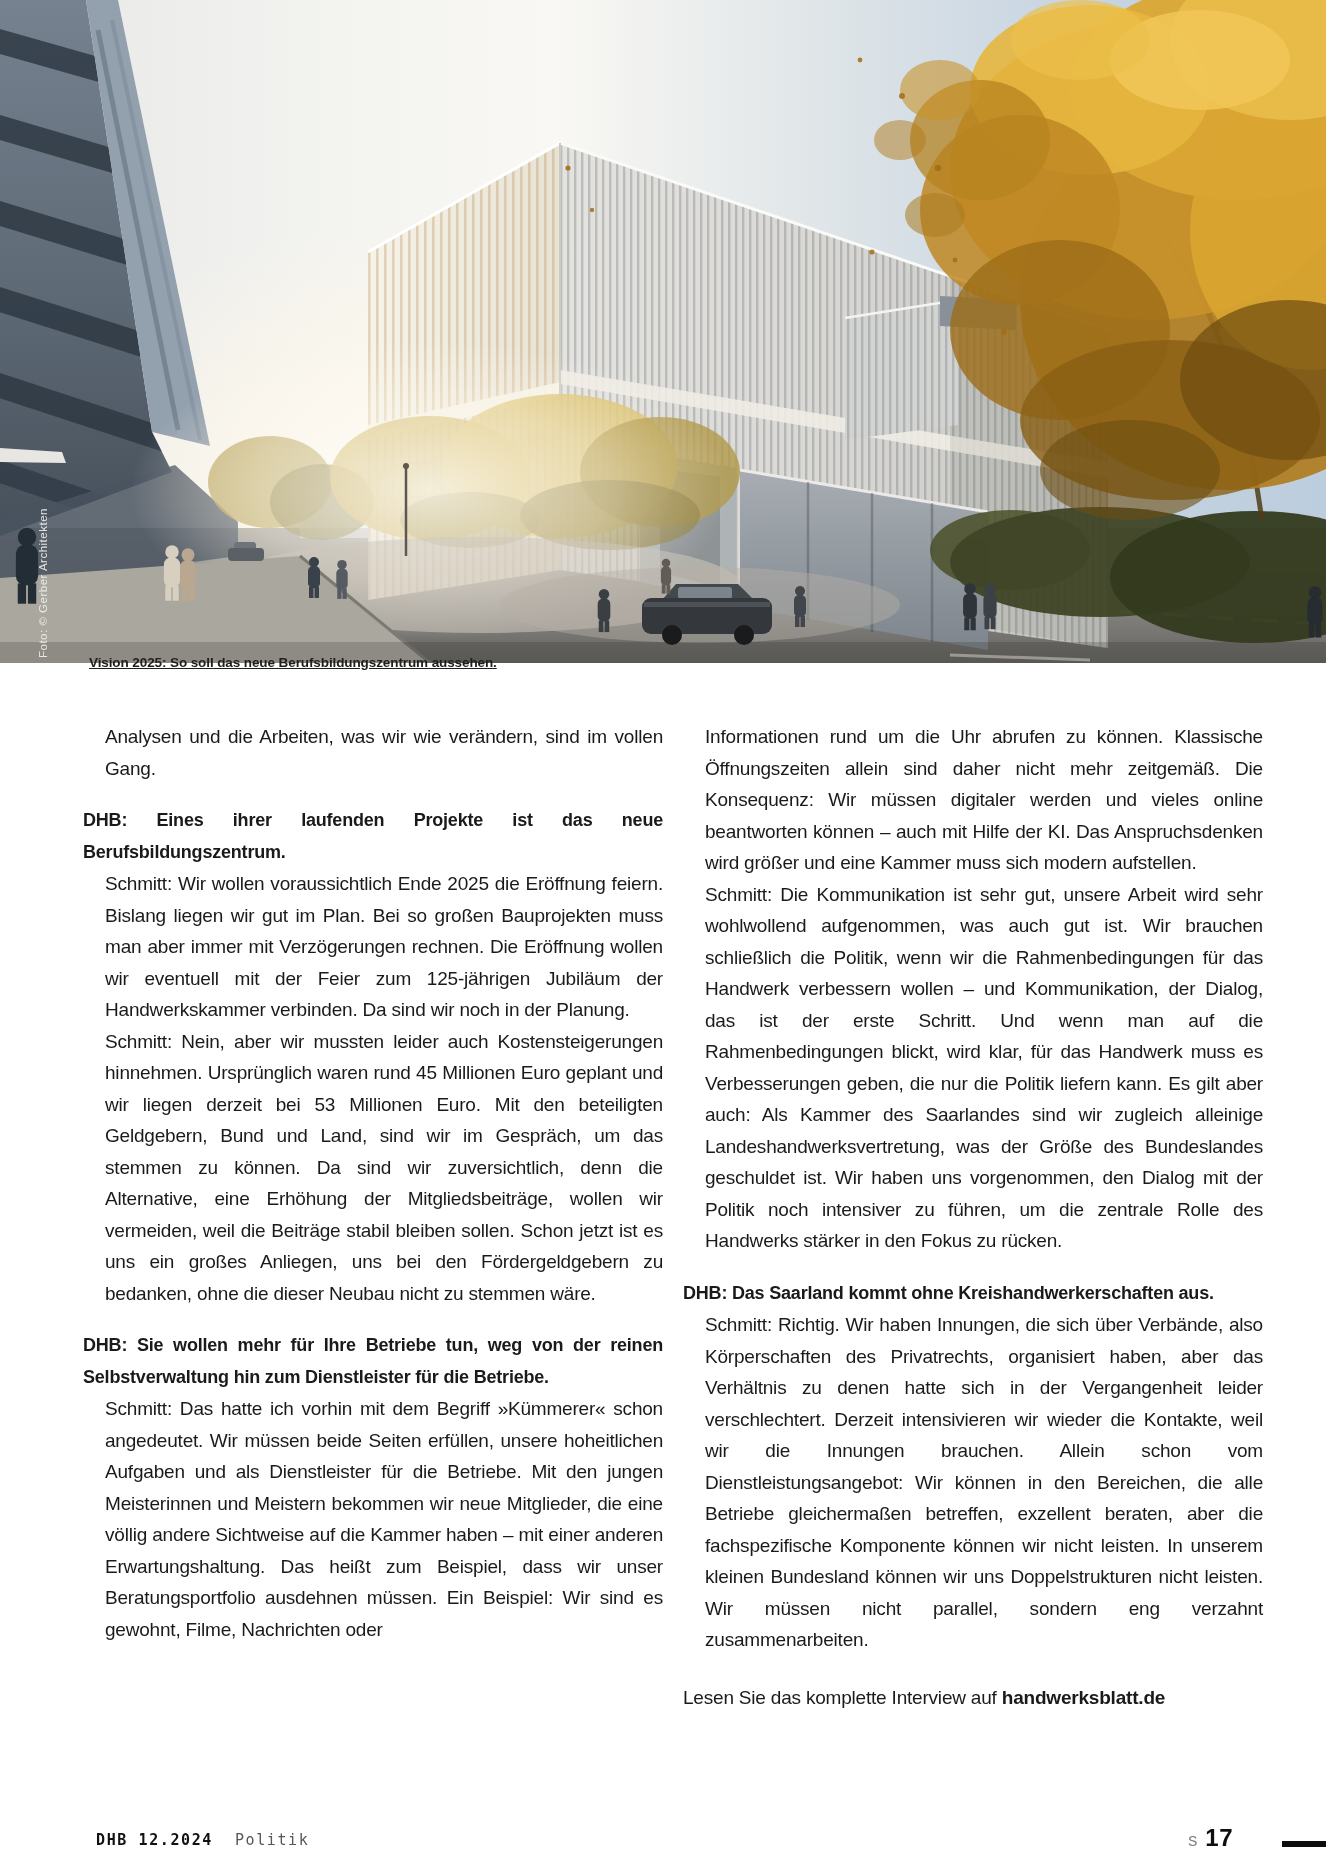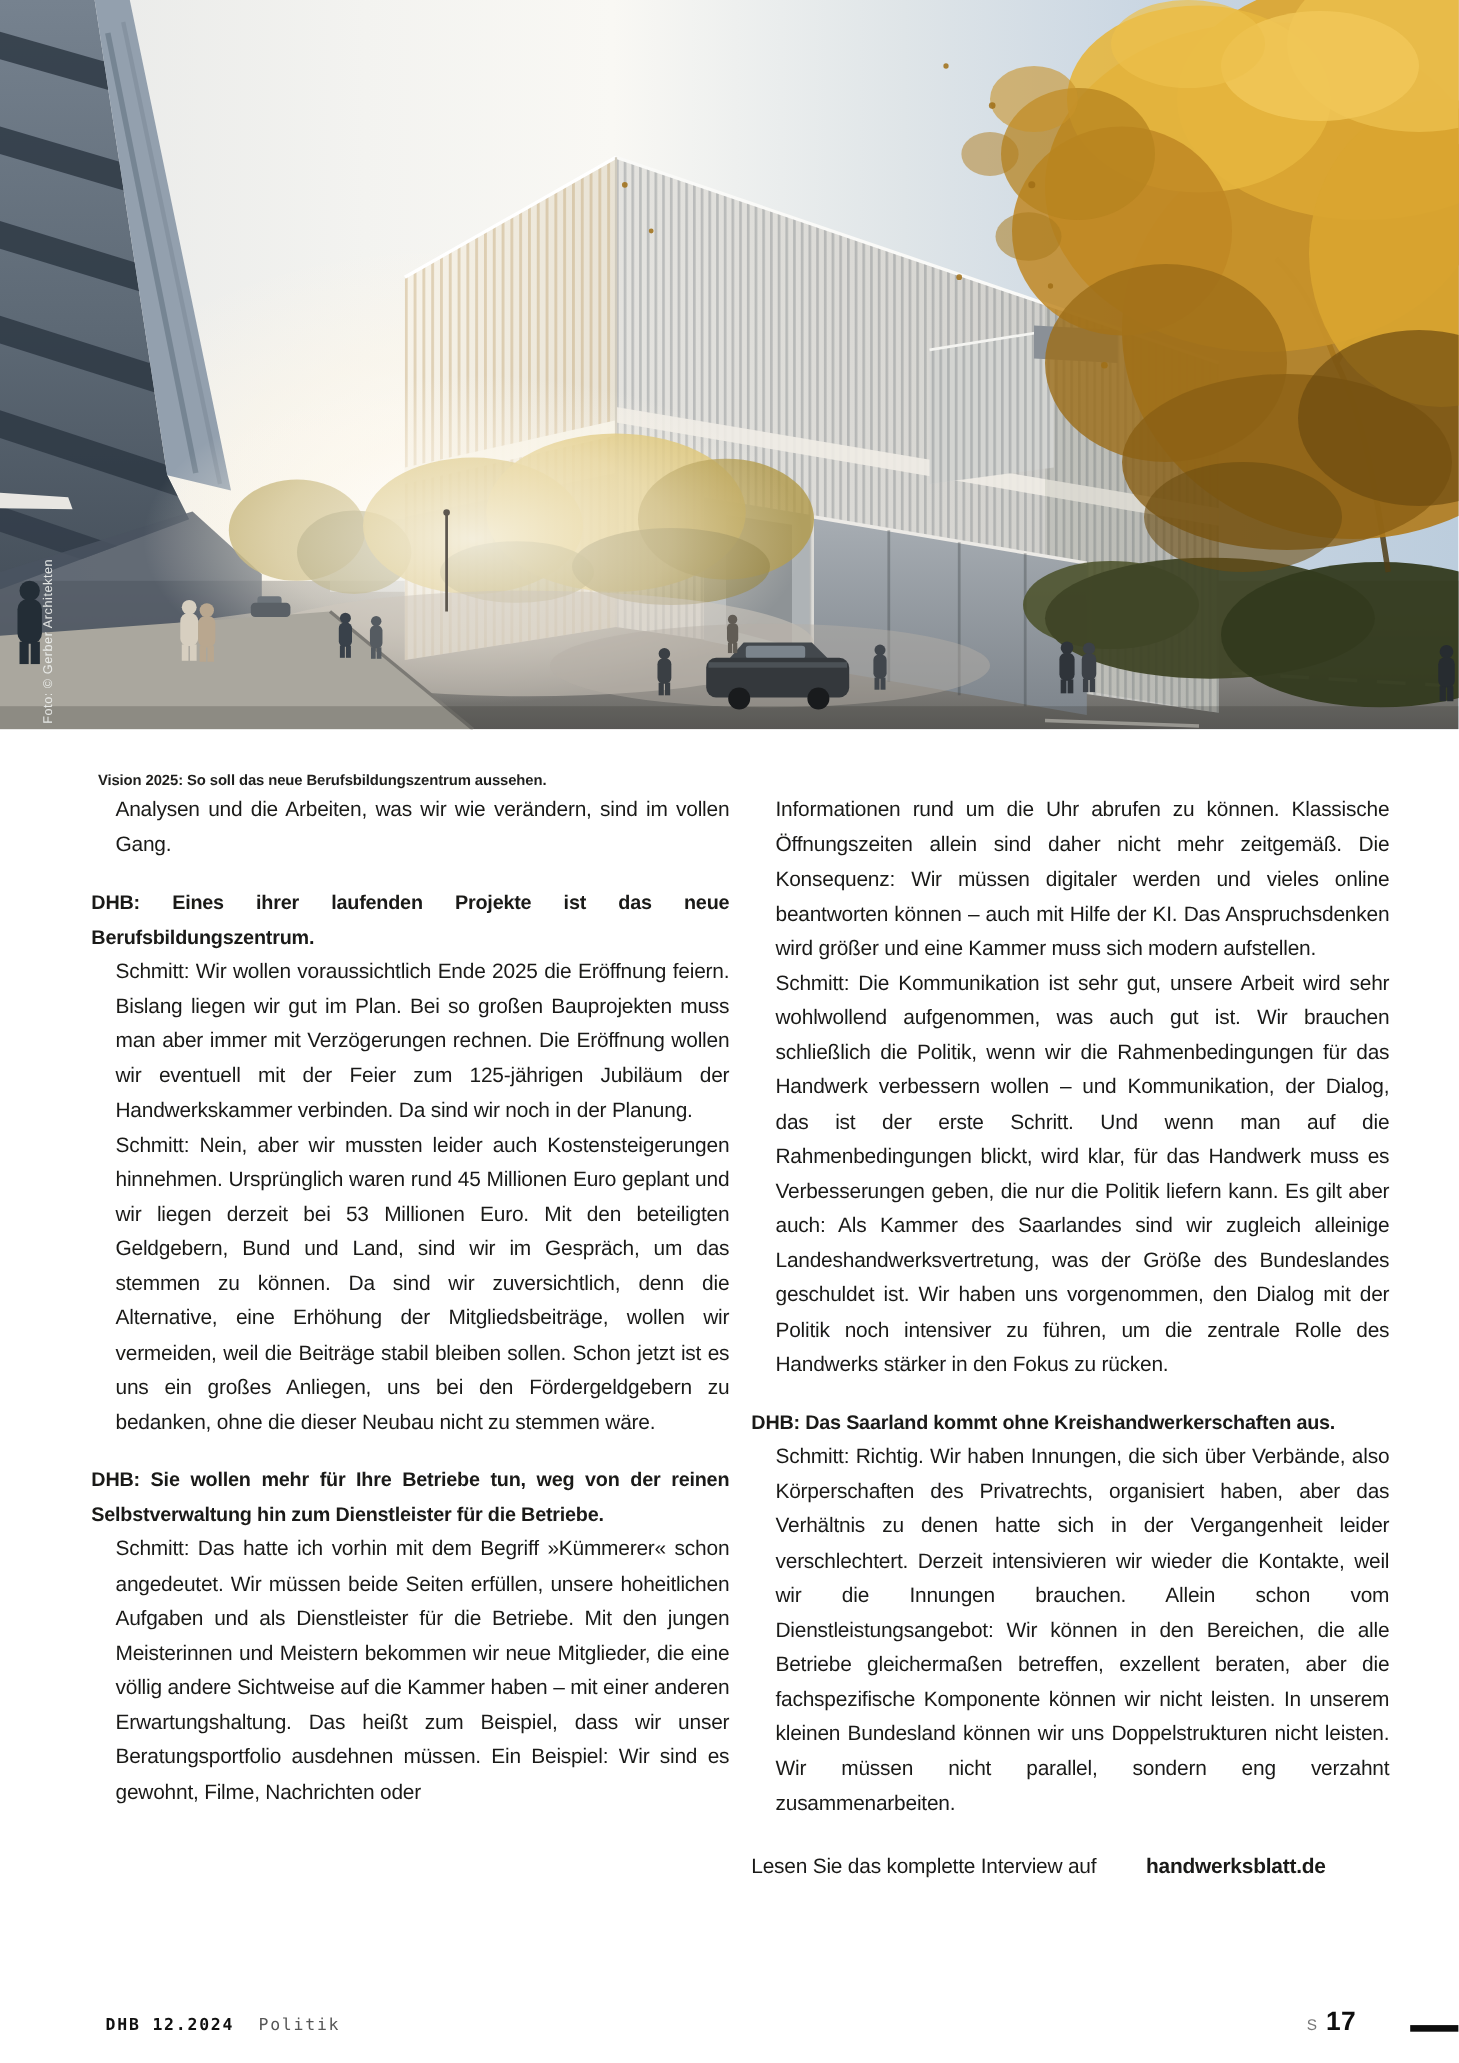--- a/index.html
+++ b/index.html
@@ -5,34 +5,34 @@
   html,body{margin:0;padding:0;}
   body{
     width:1326px;height:1875px;position:relative;background:#ffffff;
     font-family:"Liberation Sans",sans-serif;color:#1a1a18;overflow:hidden;
   }
   .photo{
     position:absolute;top:0;left:0;width:1326px;height:663px;overflow:hidden;
   }
   .photo svg{display:block;}
   .caption{
-    position:absolute;top:702px;left:89px;width:1000px;
-    font-size:13.5px;font-weight:700;letter-spacing:-0.1px;color:#1f1f1d;
+    position:absolute;top:655px;left:89px;width:1000px;
+    font-size:13.5px;font-weight:700;letter-spacing:-0.1px;color:#1f1f1d;text-decoration:underline;
   }
   .columns{
     position:absolute;top:721px;left:83px;width:1180px;
     display:flex;gap:20px;
   }
   .col{width:580px;font-size:19px;line-height:31.5px;text-align:justify;
     letter-spacing:-0.2px;hyphens:auto;}
   .col p{margin:0;}
   .col p.q{font-weight:700;margin-top:21px;font-size:18px;}
   .col p.a{padding-left:22px;}
   .col p.outro{margin-top:26px;}
-  .col p.outro .bold{font-weight:700;margin-left:40px;}
+  .col p.outro .bold{font-weight:700;}
   .footer-left{
     position:absolute;left:96px;top:1831px;
     font-family:"DejaVu Sans Mono",monospace;font-size:15px;letter-spacing:1.6px;
   }
   .footer-left .issue{font-weight:700;color:#111;}
   .footer-left .section{font-weight:400;color:#575757;margin-left:22px;}
   .footer-right{
     position:absolute;left:1188px;top:1824px;display:flex;align-items:baseline;gap:7px;
   }
   .footer-right .s{font-size:14px;color:#787878;letter-spacing:1px;}

